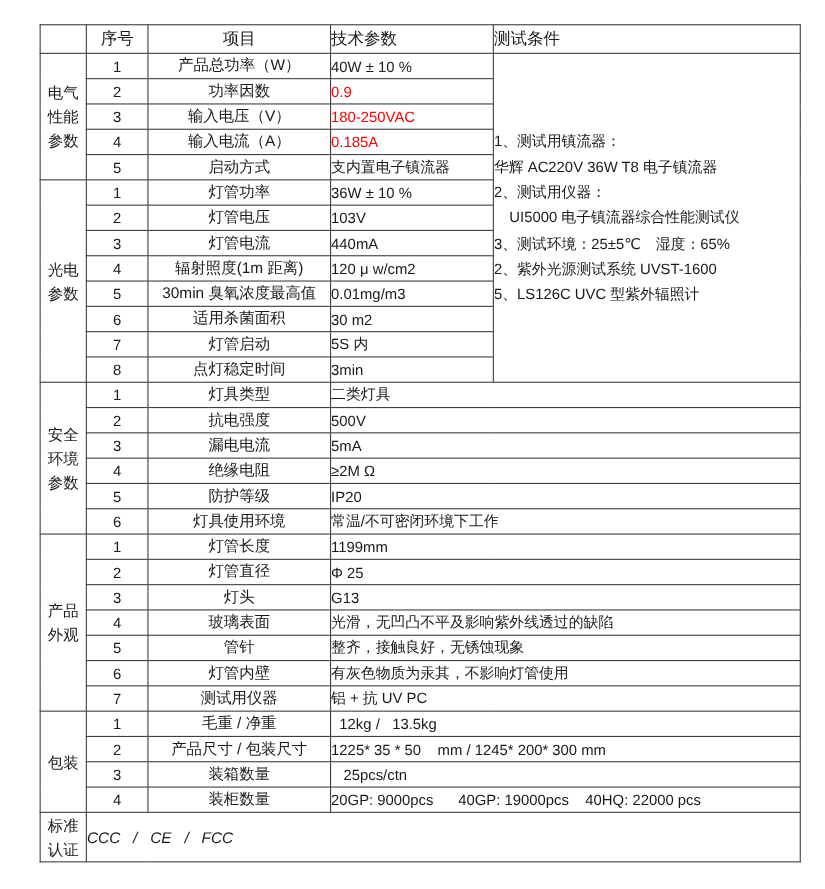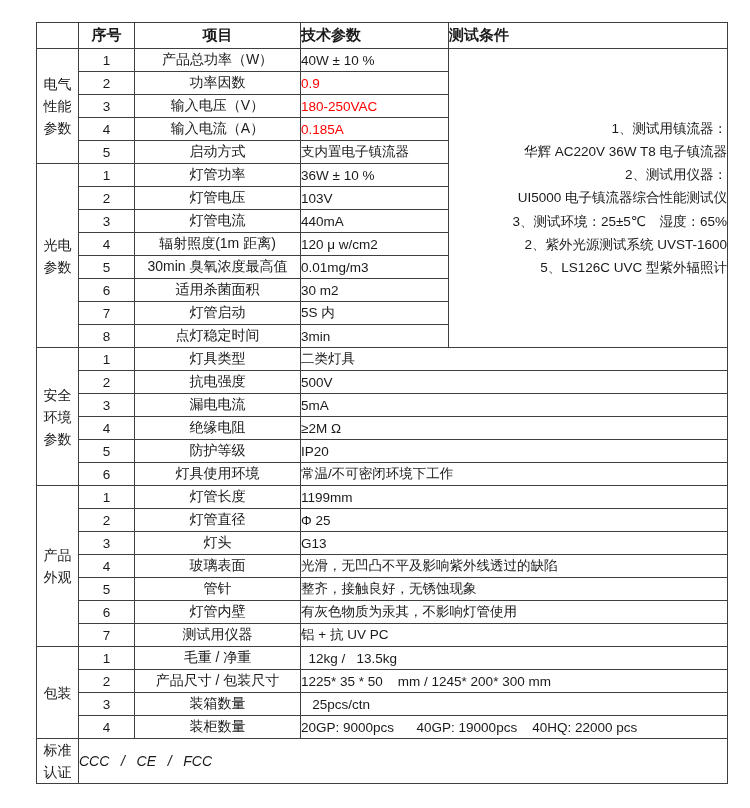--- a/index.html
+++ b/index.html
@@ -26,21 +26,21 @@
   table.spec td {
     border: 1px solid #3f3f3f;
     padding: 0;
     overflow: hidden;
     vertical-align: middle;
   }
   thead tr { height: 26px; }
   tbody tr { height: 23px; }
   tbody tr.cert-row { height: 34px; padding-left: 40px; }
 
-  th { font-weight: bold; font-size: 15px; }
+  th { font-weight: normal; font-size: 15px; }
   th.h-blank { }
   th.h-center { text-align: center; }
   th.h-left { text-align: left; padding-left: 8px; }
 
   td.cat {
     text-align: center;
     font-size: 14px;
     line-height: 22px;
     margin-top: 32px;
   }
@@ -57,21 +57,21 @@
   td.val {
     text-align: left;
     padding-left: 7px;
     font-size: 13.5px;
     white-space: pre;
     margin-left: 36px;
   }
   td.val.red { color: #ff0000; }
   td.cond {
     vertical-align: top;
-    text-align: right;
+    text-align: left;
     padding: 4px 4px 0 4px;
     font-size: 13.5px;
   }
   td.cond .cond-line {
     line-height: 23.2px;
     white-space: pre;
   }
   td.cond .cond-line.indent { padding-left: 14px; }
   td.cert-val {
     text-align: left;

